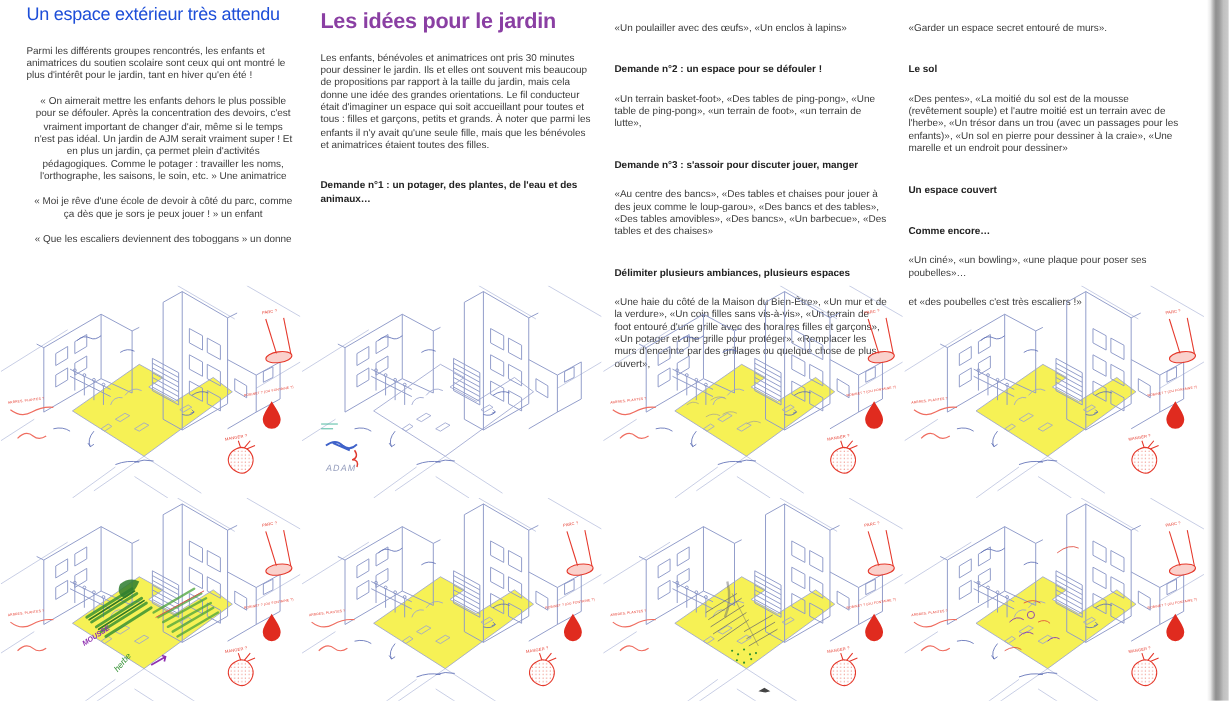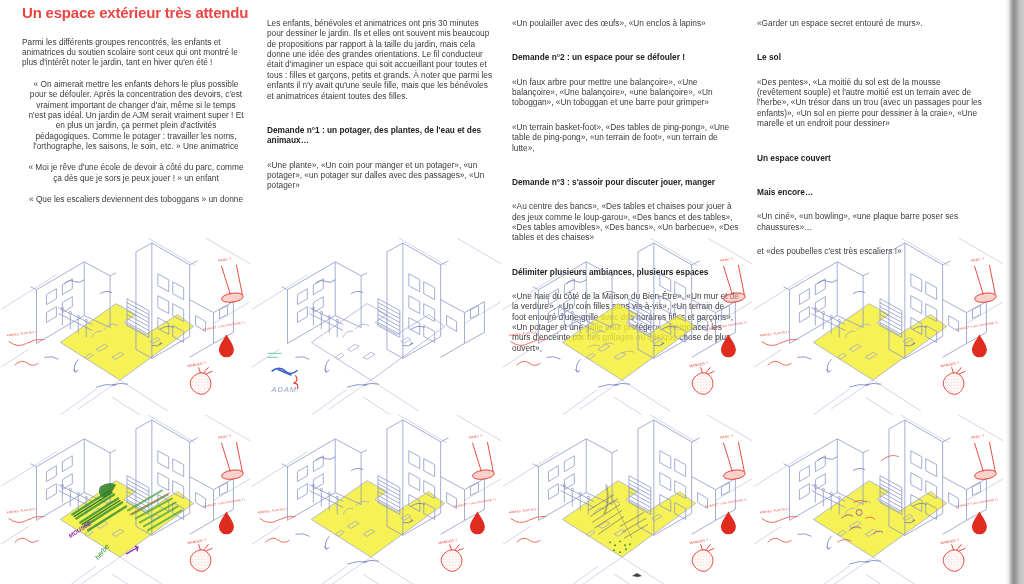--- a/index.html
+++ b/index.html
@@ -9,21 +9,21 @@
     font-family:"Liberation Sans",sans-serif;
     -webkit-font-smoothing:antialiased;
   }
   .page{position:absolute;left:0;top:0;width:1006px;height:584px;background:#fff;}
   .page-edge{position:absolute;top:0;left:1006px;width:18px;height:584px;
     background:linear-gradient(to right,#fdfdfd 0%,#ececec 14%,#b5b5b5 28%,#8f8f8f 40%,#9a9a9a 55%,#c0c0c0 75%,#cccccc 100%);}
   
   .columns{position:absolute;left:22px;top:4px;width:962px;display:flex;column-gap:17px;}
   .col{width:228px;flex:0 0 228px;color:#3b3b3b;font-size:8.3px;line-height:1.25;
        hyphens:auto;-webkit-hyphens:auto;}
-  .col-title-a{color:#ef4444;font-weight:bold;font-size:15px;letter-spacing:-0.2px;
+  .col-title-a{color:#1d4ed8;font-weight:normal;font-size:15px;letter-spacing:-0.2px;
        margin:0 0 10px 0;white-space:nowrap;}
   .col-title-b{color:#8a3fa3;font-weight:bold;font-size:18px;letter-spacing:-0.2px;
        margin:2px 0 11px 0;white-space:nowrap;}
   .col p{margin:14px 0 9px 0;}
   .col .bhead{font-weight:bold;color:#222;margin:24px 0 0 0;}
   .col .quote{text-align:center;margin:11px 0 0 0;padding:0 6px;}
   .col .quote:first-of-type{margin-top:13px;}
   
   .sketches{position:absolute;left:0;top:238px;width:1006px;
     display:grid;grid-template-columns:repeat(4,251px);grid-auto-rows:177px;}
@@ -185,47 +185,46 @@
         <path d="M16,116 h14 M16,120 h10"></path>
       </g>
     </symbol>
   </defs>
 </svg>
 
 <div class="page">
   <div class="columns" id="columns">
       <div class="col">
         <div class="col-title-a">Un espace extérieur très attendu</div>
-        <p>Parmi les différents groupes rencontrés, les enfants et animatrices du soutien scolaire sont ceux qui ont montré le plus d'intérêt noter le jardin, tant en hiver qu'en été !</p>
+        <p>Parmi les différents groupes rencontrés, les enfants et animatrices du soutien scolaire sont ceux qui ont montré le plus d'intérêt pour le jardin, tant en hiver qu'en été !</p>
         <p class="quote">« On aimerait mettre les enfants dehors le plus possible pour se défouler. Après la concentration des devoirs, c'est vraiment important de changer d'air, même si le temps n'est pas idéal. Un jardin de AJM serait vraiment super ! Et en plus un jardin, ça permet plein d'activités pédagogiques. Comme le potager : travailler les noms, l'orthographe, les saisons, le soin, etc. » Une animatrice</p>
         <p class="quote">« Moi je rêve d'une école de devoir à côté du parc, comme ça dès que je sors je peux jouer ! » un enfant</p>
         <p class="quote">« Que les escaliers deviennent des toboggans » un donne</p>
       </div>
       <div class="col">
+        <div class="col-title-b">Les idées pour le jardin</div>
         <p>Les enfants, bénévoles et animatrices ont pris 30 minutes pour dessiner le jardin. Ils et elles ont souvent mis beaucoup de propositions par rapport à la taille du jardin, mais cela donne une idée des grandes orientations. Le fil conducteur était d'imaginer un espace qui soit accueillant pour toutes et tous : filles et garçons, petits et grands. À noter que parmi les enfants il n'y avait qu'une seule fille, mais que les bénévoles et animatrices étaient toutes des filles.</p>
         <p class="bhead">Demande n°1 : un potager, des plantes, de l'eau et des animaux…</p>
-        <p>«Une plante», «Un coin pour manger et un potager», «un potager», «un potager sur dalles avec des passages», «Un potager»</p>
       </div>
       <div class="col">
         <p>«Un poulailler avec des œufs», «Un enclos à lapins»</p>
         <p class="bhead">Demande n°2 : un espace pour se défouler !</p>
-        <p>«Un faux arbre pour mettre une balançoire», «Une balançoire», «Une balançoire», «une balançoire», «Un toboggan», «Un toboggan et une barre pour grimper»</p>
         <p>«Un terrain basket-foot», «Des tables de ping-pong», «Une table de ping-pong», «un terrain de foot», «un terrain de lutte»,</p>
         <p class="bhead">Demande n°3 : s'assoir pour discuter jouer, manger</p>
         <p>«Au centre des bancs», «Des tables et chaises pour jouer à des jeux comme le loup-garou», «Des bancs et des tables», «Des tables amovibles», «Des bancs», «Un barbecue», «Des tables et des chaises»</p>
         <p class="bhead">Délimiter plusieurs ambiances, plusieurs espaces</p>
         <p>«Une haie du côté de la Maison du Bien-Être», «Un mur et de la verdure», «Un coin filles sans vis-à-vis», «Un terrain de foot entouré d'une grille avec des horaires filles et garçons», «Un potager et une grille pour protéger», «Remplacer les murs d'enceinte par des grillages ou quelque chose de plus ouvert»,</p>
       </div>
       <div class="col">
         <p>«Garder un espace secret entouré de murs».</p>
         <p class="bhead">Le sol</p>
         <p>«Des pentes», «La moitié du sol est de la mousse (revêtement souple) et l'autre moitié est un terrain avec de l'herbe», «Un trésor dans un trou (avec un passages pour les enfants)», «Un sol en pierre pour dessiner à la craie», «Une marelle et un endroit pour dessiner»</p>
         <p class="bhead">Un espace couvert</p>
-        <p class="bhead">Mais encore…</p>
-        <p>«Un ciné», «un bowling», «une plaque barre poser ses chaussures»…</p>
+        <p class="bhead">Comme encore…</p>
+        <p>«Un ciné», «un bowling», «une plaque pour poser ses poubelles»…</p>
         <p>et «des poubelles c'est très escaliers !»</p>
       </div>
     </div>
   <div class="sketches" id="sketches">
       <div class="sketch">
         <svg viewBox="0 0 251 178">
           <use href="#yellow-floor"></use>
           <use href="#iso-base"></use>
           <use href="#blue-notes"></use>
           <use href="#red-icons"></use>

